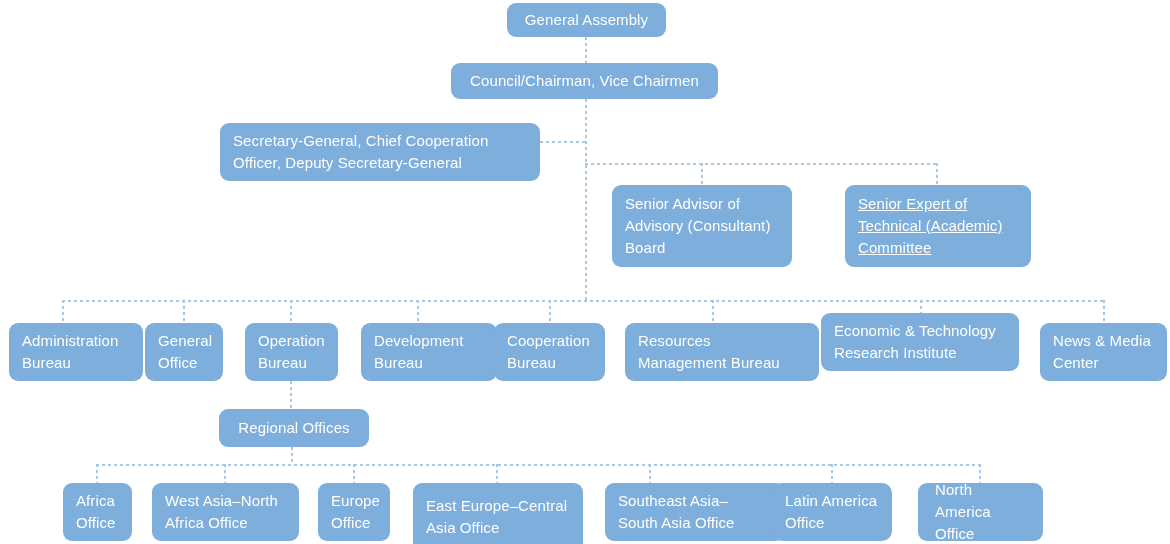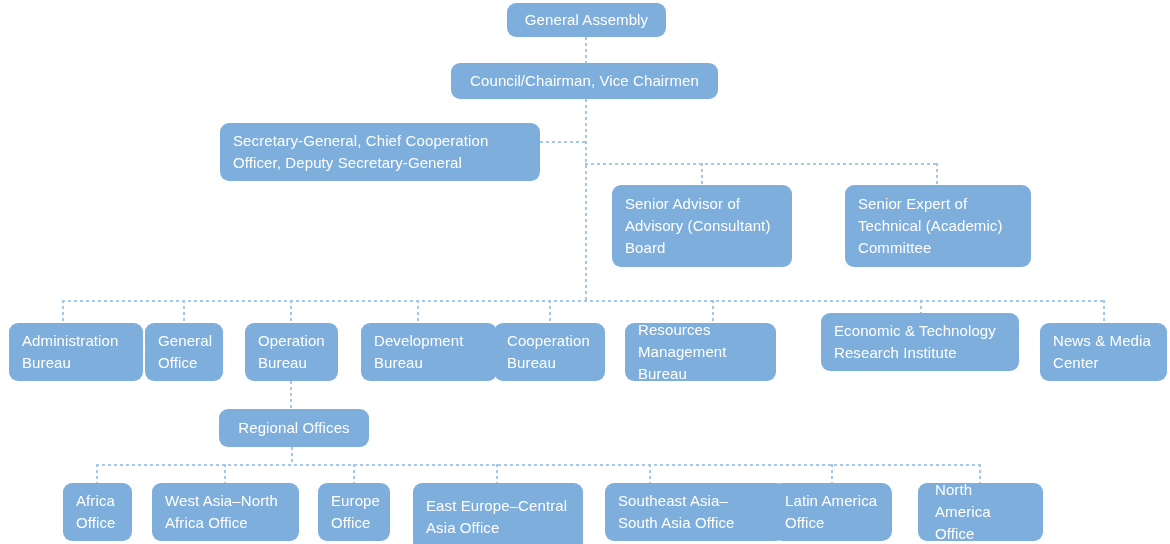--- a/index.html
+++ b/index.html
@@ -85,40 +85,40 @@
 
   <div class="node center" style="left:451px; top:63px; width:267px; height:36px;">Council/Chairman, Vice Chairmen</div>
 
   <div class="node" style="left:220px; top:123px; width:320px; height:58px;">Secretary-General, Chief Cooperation
 Officer, Deputy Secretary-General</div>
 
   <div class="node" style="left:612px; top:185px; width:180px; height:82px;">Senior Advisor of
 Advisory (Consultant)
 Board</div>
 
-  <div class="node" style="left:845px; top:185px; width:186px; height:82px;">Senior Expert of
+  <div class="node" style="left:845px; top:185px; width:186px; height:82px;text-decoration:underline;">Senior Expert of
 Technical (Academic)
 Committee</div>
 
   <div class="node" style="left:9px; top:323px; width:134px; height:58px;">Administration
 Bureau</div>
 
   <div class="node" style="left:145px; top:323px; width:78px; height:58px;">General
 Office</div>
 
   <div class="node" style="left:245px; top:323px; width:93px; height:58px;">Operation
 Bureau</div>
 
   <div class="node" style="left:361px; top:323px; width:136px; height:58px;">Development
 Bureau</div>
 
   <div class="node" style="left:494px; top:323px; width:111px; height:58px;">Cooperation
 Bureau</div>
 
-  <div class="node" style="left:625px; top:323px; width:151px; height:58px;">Resources
+  <div class="node" style="left:625px; top:323px; width:194px; height:58px;">Resources
 Management Bureau</div>
 
   <div class="node" style="left:821px; top:313px; width:198px; height:58px;">Economic &amp; Technology
 Research Institute</div>
 
   <div class="node" style="left:1040px; top:323px; width:127px; height:58px;">News &amp; Media
 Center</div>
 
   <div class="node center" style="left:219px; top:409px; width:150px; height:38px;">Regional Offices</div>
 

